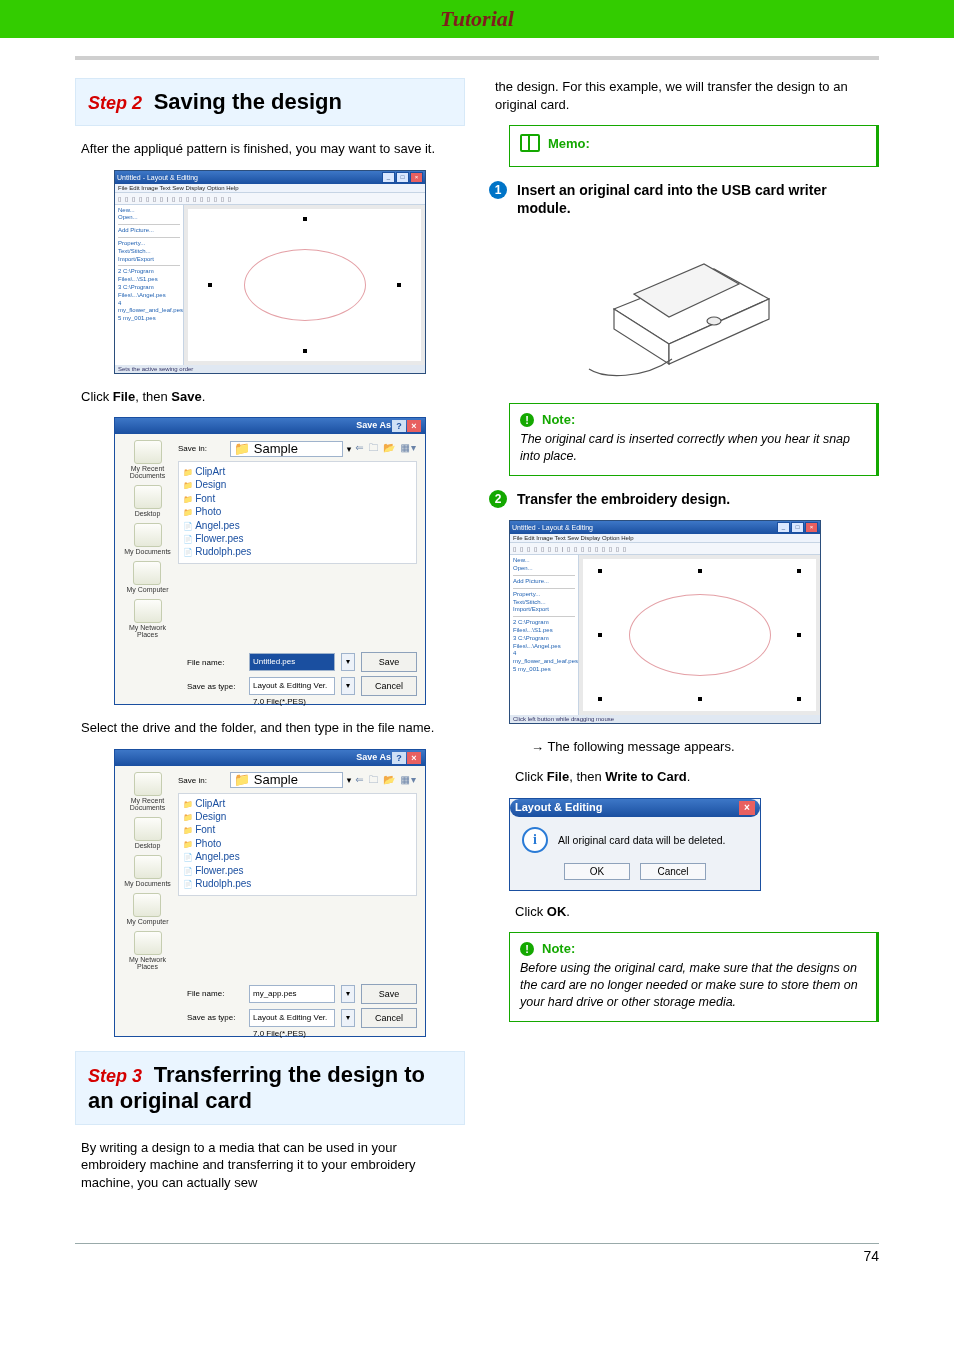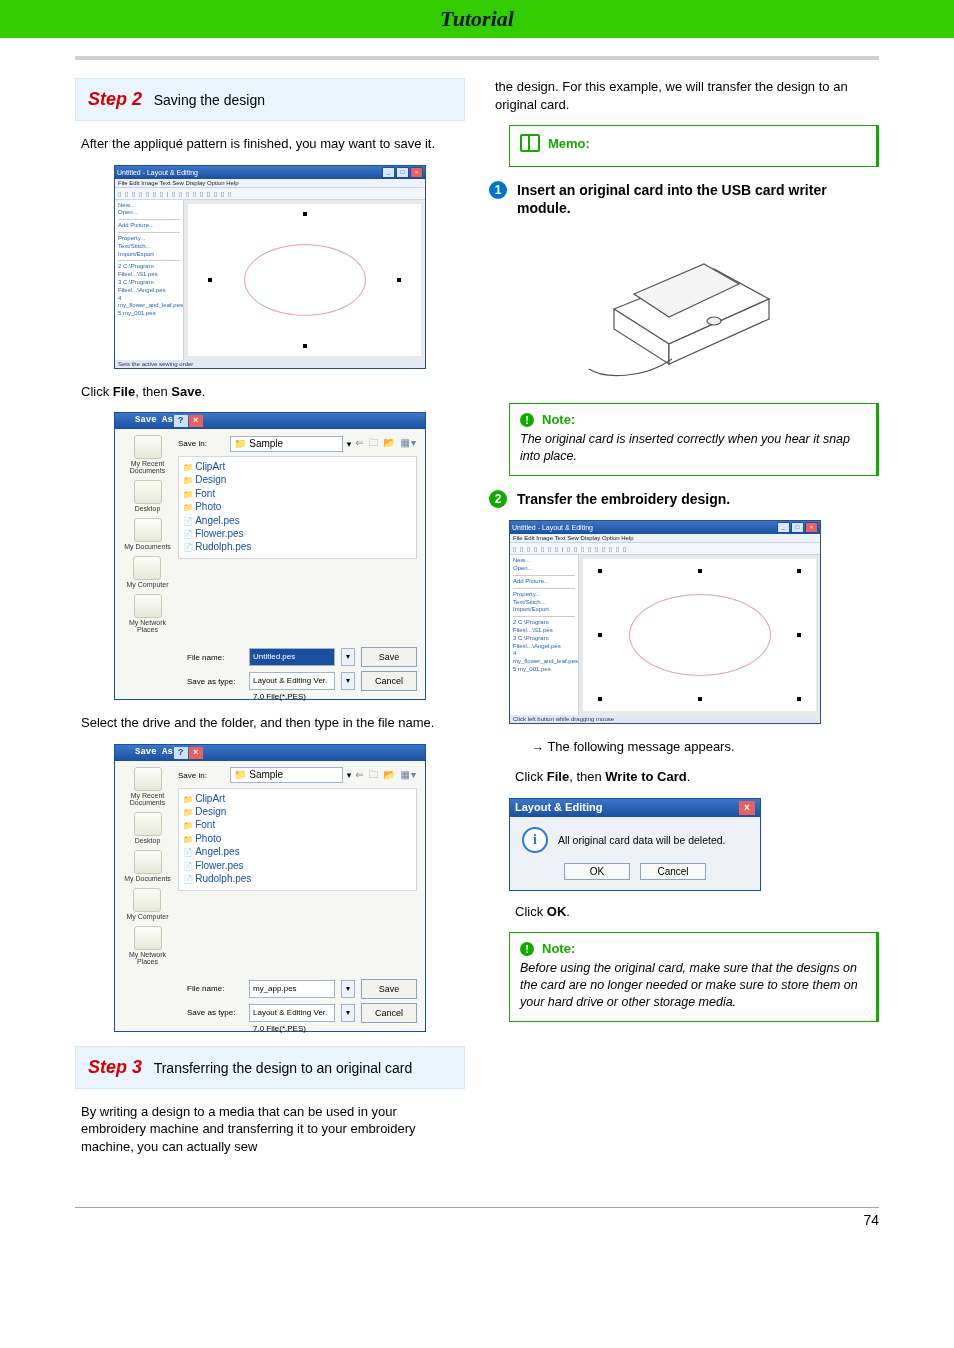--- a/index.html
+++ b/index.html
@@ -10,21 +10,21 @@
     color: #000;
   }
   .page {
     width: 954px;
     margin: 0 auto;
     padding: 0;
     box-sizing: border-box;
   }
   .header-bar {
     background: #33cc00;
-    color: #0f172a;
+    color: #7f1d1d;
     font-style: italic;
     font-weight: bold;
     font-family: 'Times New Roman', serif;
     font-size: 22px;
     text-align: center;
     padding: 6px 9px;
     margin-bottom: 18px;
   }
   .rule {
     border-top: 4px solid #cfcfcf;
@@ -46,22 +46,22 @@
     border: 1px solid #d7e9f8;
   }
   .step-heading .step {
     color: #d40000;
     font-style: italic;
     font-weight: bold;
     font-size: 18px;
     margin-right: 8px;
   }
   .step-heading .title {
-    font-weight: normal;
-    font-size: 14px;
+    font-weight: bold;
+    font-size: 22px;
   }
   p { margin: 0 0 12px 0; line-height: 1.35; }
   .body-text { padding: 0 6px; }
   .figure {
     margin: 0 auto 14px auto;
     width: 100%;
     max-width: 310px;
   }
   .app-window {
     border: 1px solid #2b4e7c;
@@ -139,42 +139,41 @@
     border:1px solid #1a4fa0;
     font-size:9px;
     background:#fff;
     margin:0 auto 14px auto;
     max-width:310px;
   }
   .dlg-title {
     background: linear-gradient(#3d77c7, #1a4fa0);
     color:#fff;
     display:flex;
-    justify-content:flex-start;
-    padding:2px 20px;
+    justify-content:flex-end;
+    padding:2px 4px;
     font-weight:bold;
-    font-family:Liberation Mono, monospace;
   }
   .dlg-title .dlg-btns span { display:inline-block; width:14px; height:12px; text-align:center; line-height:12px; background:#cfe0f5; color:#1a4fa0; font-size:9px; margin-left:1px;}
   .dlg-title .dlg-btns .close { background:#e86060; color:#fff;}
   .dlg-body { display:flex; padding:6px 8px; gap:6px; background:#f6f6f2; }
   .dlg-side { width:58px; display:flex; flex-direction:column; gap:6px; font-size:7px; color:#333; align-items:center; }
   .dlg-side .slot { text-align:center; }
   .dlg-side .ic {
     width:26px; height:22px; margin:0 auto 1px;
     background: linear-gradient(#fdfdfa,#e6e9d9);
     border:1px solid #c5cdb0;
     border-radius:3px;
   }
   .dlg-main { flex:1; }
   .dlg-row { display:flex; align-items:center; gap:4px; margin-bottom:4px; }
   .dlg-row .lbl { width:48px; font-size:8px; }
   .dlg-row .field {
     flex:1; border:1px solid #9fb3cc; background:#fff; height:14px;
-    font-size:10px; padding:0 3px; line-height:14px;
+    font-size:13px; padding:0 3px; line-height:14px;
   }
   .dlg-row .select { width:150px; }
   .dlg-row .toolbar-ic { color:#6a83a8; font-size:10px; letter-spacing:1px; }
   .dlg-files { border:1px solid #d0d7e0; background:#fff; height:95px; padding:3px 4px; font-size:10px; line-height:1.3; color:#1a4fa0; }
   .dlg-files .fld::before { content:"📁 "; font-size:8px;}
   .dlg-files .fle::before { content:"📄 "; font-size:8px;}
   .dlg-footer {
     background:#f6f6f2;
     padding:4px 8px 8px 72px;
   }
@@ -234,21 +233,21 @@
 
   .msgbox {
     border:1px solid #1a4fa0;
     width:250px;
     margin:0 0 12px 20px;
     font-size:11px;
     background:#eef2f7;
   }
   .msgbox .mb-title {
     background:linear-gradient(#3d77c7,#1a4fa0); color:#fff;
-    display:flex; justify-content:space-between; padding:2px 5px; font-weight:bold;
+    display:flex; justify-content:space-between; padding:2px 5px; font-weight:bold;border-radius:9px;
   }
   .msgbox .mb-title .close { background:#e86060; color:#fff; width:16px; height:14px; text-align:center; line-height:14px; font-size:10px;}
   .msgbox .mb-body { display:flex; align-items:center; gap:10px; padding:10px 12px; font-size:10.5px;}
   .msgbox .mb-body .info {
     width:22px; height:22px; border-radius:50%;
     background:#fff; border:2px solid #2a7bd6;
     color:#2a7bd6; font-weight:bold; text-align:center; line-height:22px;
     font-family:'Times New Roman',serif; font-size:14px;
   }
   .msgbox .mb-btns { display:flex; justify-content:center; gap:10px; padding:0 0 10px 0;}

